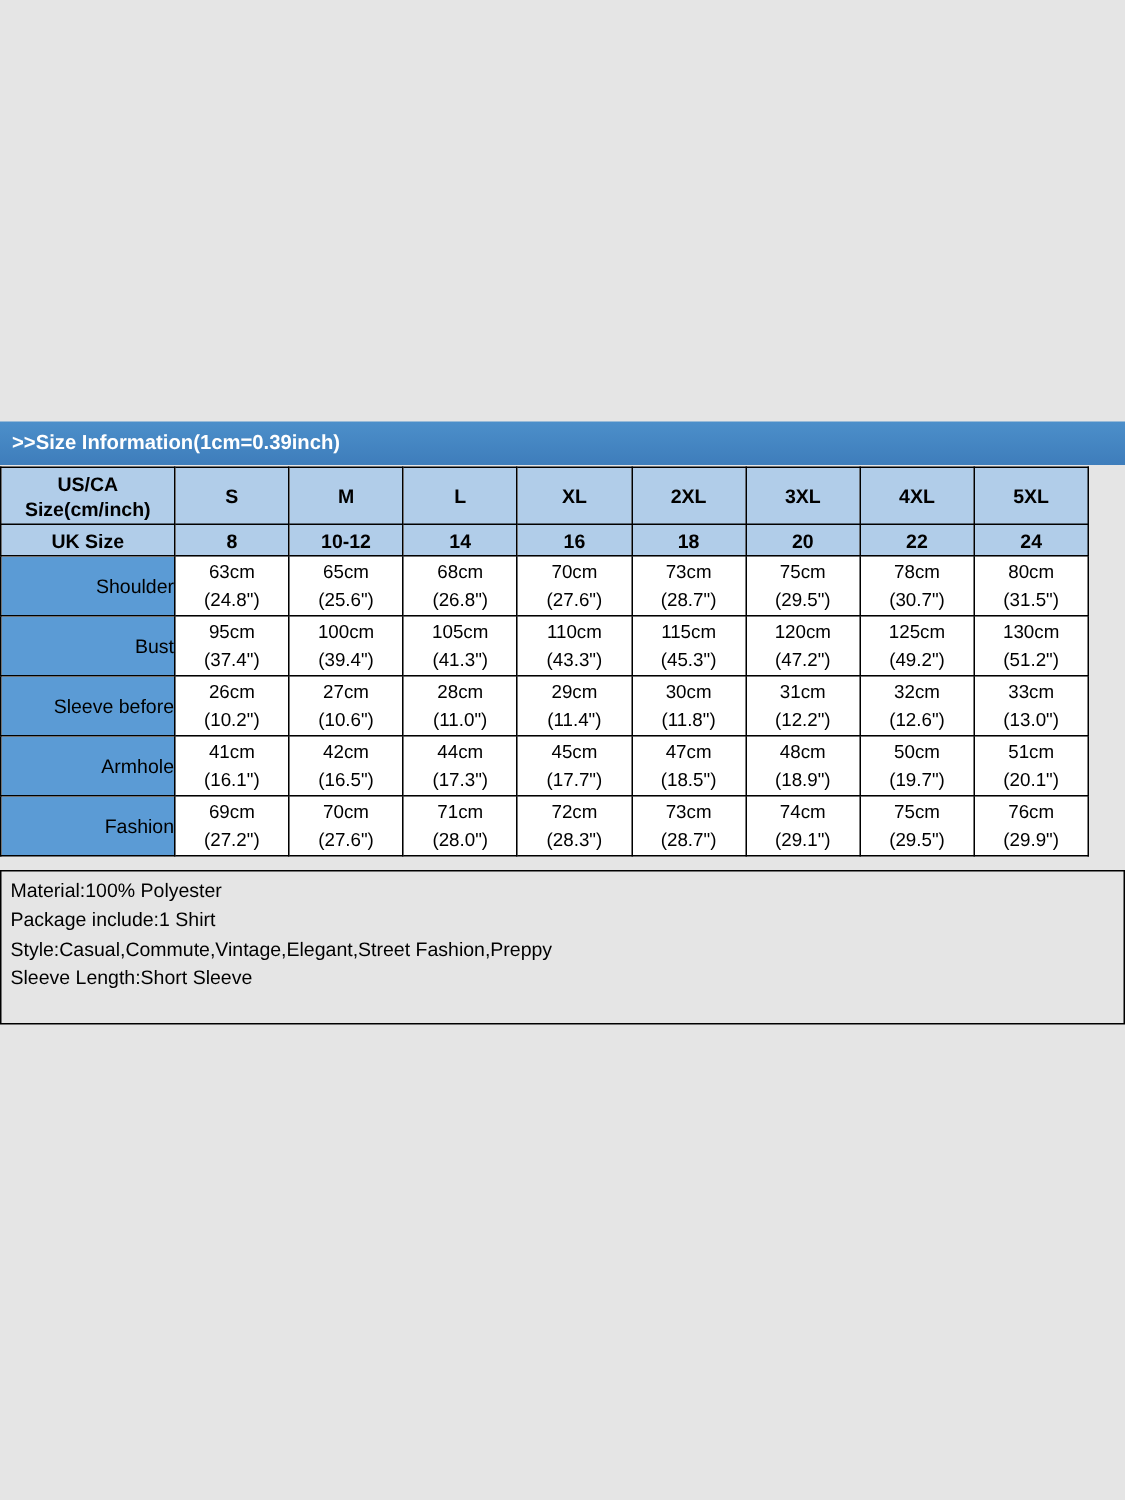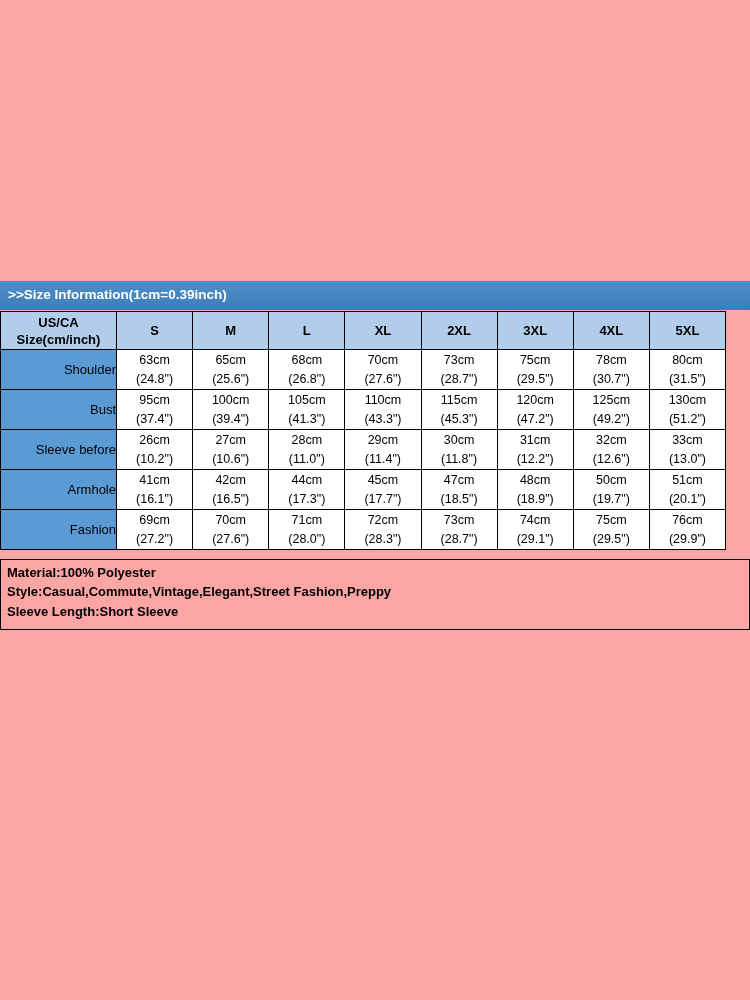--- a/index.html
+++ b/index.html
@@ -2,21 +2,21 @@
 <html style="--banner-top: #4c8fca; --banner-bottom: #3e7dbb; --header-bg: #b1cde9; --label-col-bg: #5b9bd5; --border: #000000; --banner-text: #ffffff;"><head>
 <meta charset="utf-8">
 <style>
   html, body { margin: 0; padding: 0; }
   body {
     width: 750px; height: 1000px;
     background: #ffffff;
     font-family: "Liberation Sans", "DejaVu Sans", sans-serif;
     color: #000;
   }
-  .page { position: relative; width: 750px; height: 1000px; overflow: hidden; background: #fca5a5; }
+  .page { position: relative; width: 750px; height: 1000px; overflow: hidden; background: #e5e5e5; }
   .content { position: absolute; top: 281px; left: 0; width: 750px; }
 
   .banner {
     background: linear-gradient(to bottom, var(--banner-top, #4c8fca), var(--banner-bottom, #3e7dbb));
     color: #fff;
     font-weight: 700;
     font-size: 13.5px;
     line-height: 19px;
     padding: 4px 8px 6px 8px;
   }
@@ -54,24 +54,23 @@
   .size-table tbody td.measure-label {
     background: var(--label-col-bg, #5b9bd5);
     text-align: right;
     padding-left: 24px;
     font-size: 13px;
   }
 
   .details {
     border: 1px solid var(--border, #000);
     margin-top: 9px;
-    padding: 3px 6px 8px 6px;
+    padding: 3px 6px 20px 6px;
     font-size: 13px;
     line-height: 19.4px;
-    font-weight: bold;
   }
   .detail-line { white-space: nowrap; }
 </style>
 </head>
 <body>
 
 <div class="page">
   <div class="content">
 
     <div class="banner">
@@ -98,20 +97,31 @@
             </th>
             <th>S</th>
             <th>M</th>
             <th>L</th>
             <th>XL</th>
             <th>2XL</th>
             <th>3XL</th>
             <th>4XL</th>
             <th>5XL</th>
           </tr>
+          <tr class="region-row">
+            <th>UK Size</th>
+            <th>8</th>
+            <th>10-12</th>
+            <th>14</th>
+            <th>16</th>
+            <th>18</th>
+            <th>20</th>
+            <th>22</th>
+            <th>24</th>
+          </tr>
         </thead>
       <tbody id="table-body">
           <tr>
             <td class="measure-label">Shoulder</td>
             <td>
               <div>63cm</div>
               <div>(24.8")</div>
             </td>
             <td>
               <div>65cm</div>
@@ -280,18 +290,19 @@
             <td>
               <div>76cm</div>
               <div>(29.9")</div>
             </td>
           </tr>
         </tbody>
     </table>
 
     <div class="details" id="details-box">
         <div class="detail-line">Material:100% Polyester</div>
+        <div class="detail-line">Package include:1 Shirt</div>
         <div class="detail-line">Style:Casual,Commute,Vintage,Elegant,Street Fashion,Preppy</div>
         <div class="detail-line">Sleeve Length:Short Sleeve</div>
       </div>
 
   </div>
 </div>
 
 </body></html>

